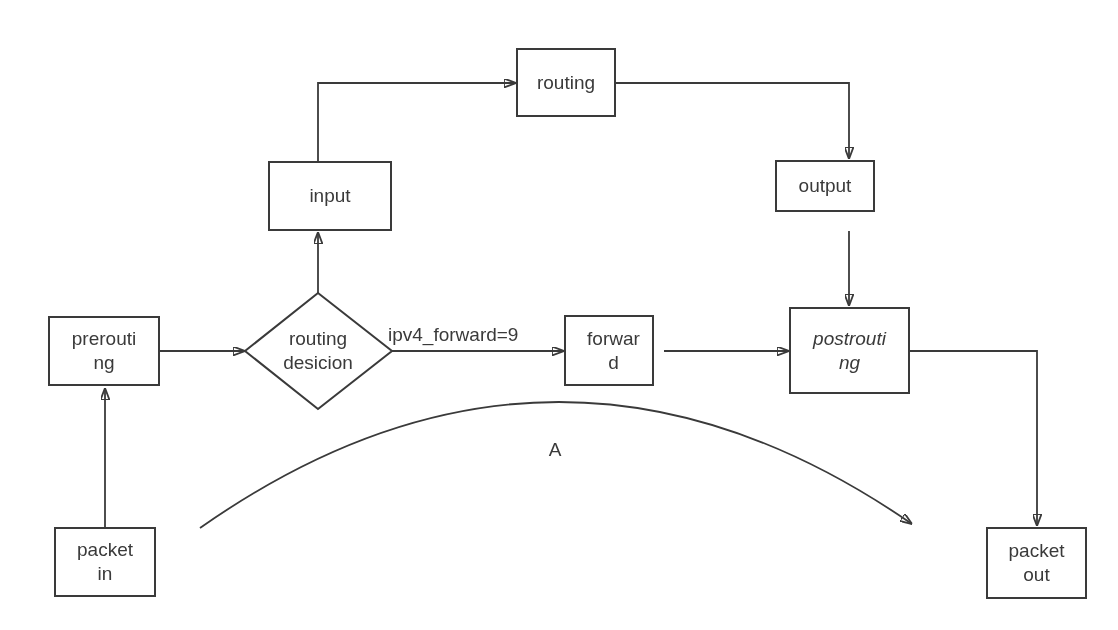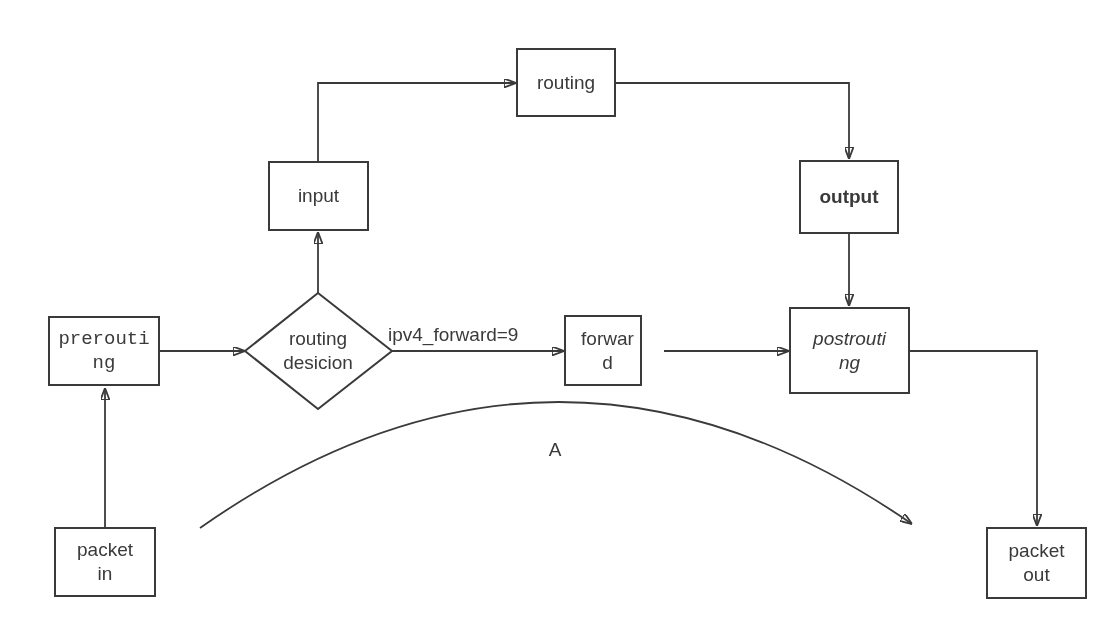--- a/index.html
+++ b/index.html
@@ -43,25 +43,25 @@
   }
   .floating-label {
     position: absolute;
     font-size: 19px;
     line-height: 24px;
     color: #3a3a3a;
     white-space: pre-line;
     text-align: center;
   }
   
-  .n-prerouting  { left: 48px;  top: 316px; width: 112px; height: 70px; font-family: Liberation Mono, monospace; }
-  .n-input       { left: 268px; top: 161px; width: 101px; height: 70px; }
+  .n-prerouting  { left: 48px;  top: 316px; width: 112px; height: 70px; }
+  .n-input       { left: 268px; top: 161px; width: 124px; height: 70px; }
   .n-routing     { left: 516px; top: 48px;  width: 100px; height: 69px; }
-  .n-output      { left: 799px; top: 160px; width: 100px; height: 74px; font-weight: bold; }
-  .n-forward     { left: 564px; top: 315px; width: 78px; height: 71px; padding-left: 9px; }
+  .n-output      { left: 775px; top: 160px; width: 100px; height: 52px; }
+  .n-forward     { left: 564px; top: 315px; width: 90px; height: 71px; padding-left: 9px; }
   .n-postrouting { left: 789px; top: 307px; width: 121px; height: 87px; font-style: italic; }
   .n-packet-in   { left: 54px;  top: 527px; width: 102px; height: 70px; }
   .n-packet-out  { left: 986px; top: 527px; width: 101px; height: 72px; }
   .l-decision    { left: 253px; top: 327px; width: 130px; }
   .l-ipv4        { left: 388px; top: 323px; }
   .l-curve       { left: 540px; top: 438px; width: 30px; }
 </style>
 </head>
 <body>
 

